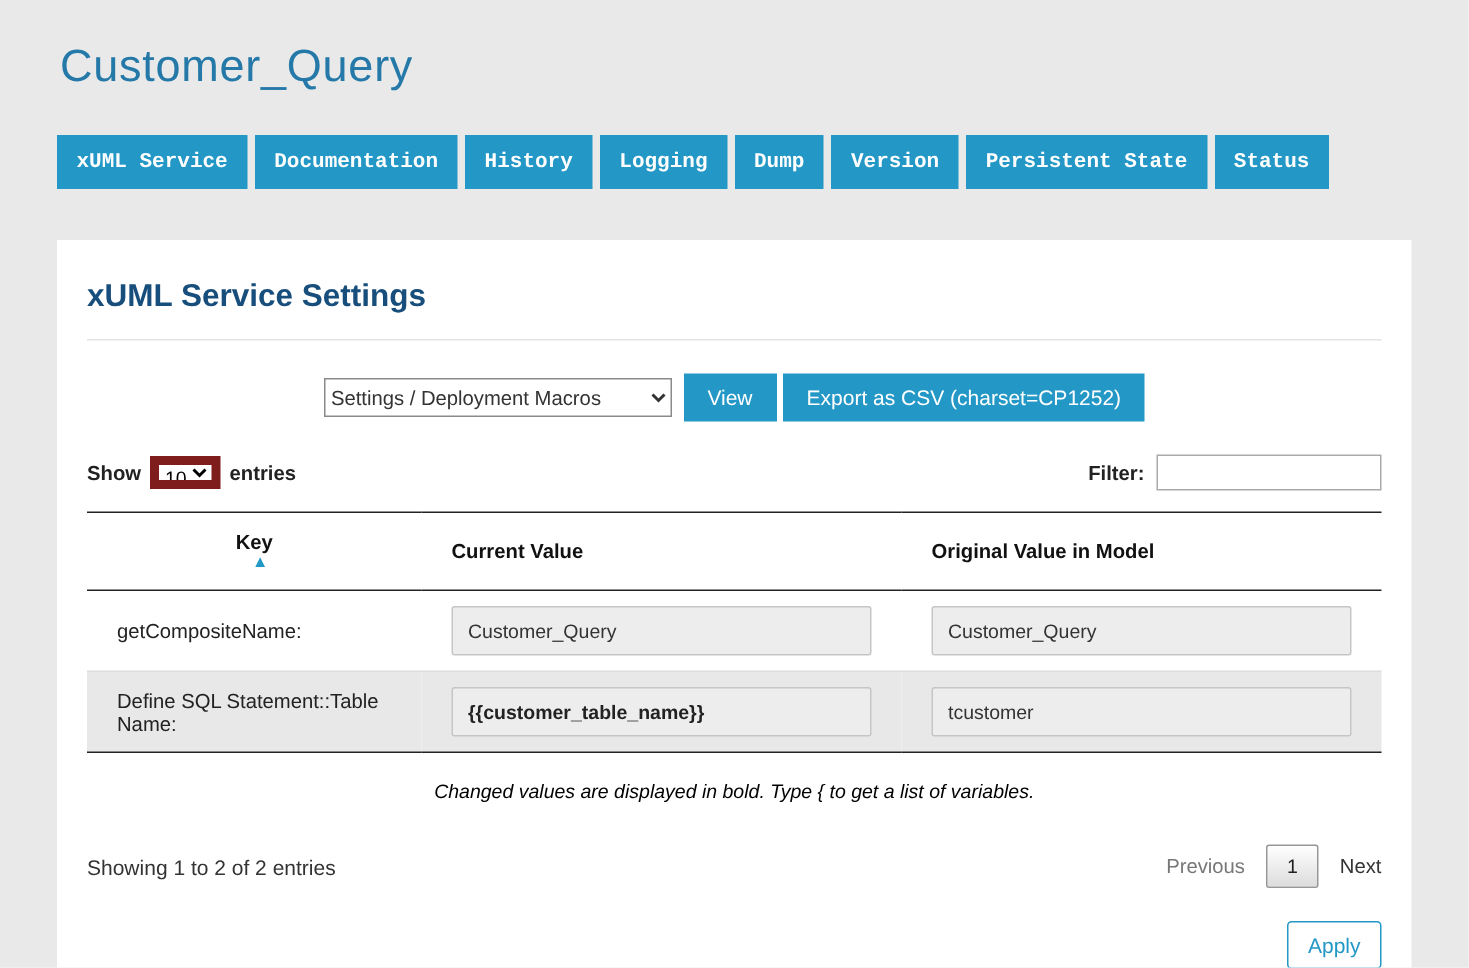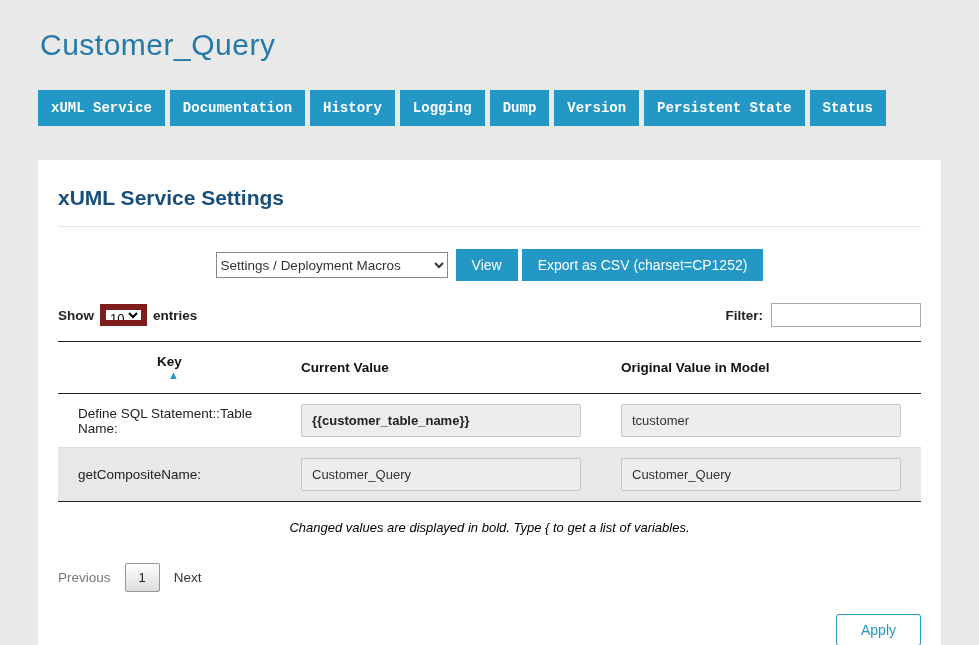--- a/index.html
+++ b/index.html
@@ -173,21 +173,21 @@
     font-family: "Liberation Sans", sans-serif;
   }
   .apply-row { text-align: right; }
   .apply-btn {
     background: #ffffff;
     color: #2397c5;
     border: 1px solid #2397c5;
     border-radius: 3px;
     font-family: "Liberation Sans", sans-serif;
     font-size: 14px;
-    padding: 7px 24px;
+    padding: 7px 13px;
     cursor: pointer;
   }
 </style>
 </head>
 <body>
 
 <div class="page">
 
   <h1 class="page-title">Customer_Query</h1>
 
@@ -236,43 +236,44 @@
               <span>Key</span>
               <span class="sort-arrow">▲</span>
             </span>
           </th>
           <th class="col-current">Current Value</th>
           <th class="col-original">Original Value in Model</th>
         </tr>
       </thead>
       <tbody>
         <tr>
-          <td>Define SQL Statement::Table Name:</td>
-          <td>
-            <input type="text" class="cell-input bold" value="{{customer_table_name}}" style="">
-          </td>
-          <td>
-            <input type="text" class="cell-input" value="tcustomer" style="">
+          <td>getCompositeName:</td>
+          <td>
+            <input type="text" class="cell-input" value="Customer_Query" style="">
+          </td>
+          <td>
+            <input type="text" class="cell-input" value="Customer_Query" style="">
           </td>
         </tr>
         <tr>
-          <td>getCompositeName:</td>
-          <td>
-            <input type="text" class="cell-input" value="Customer_Query" style="">
-          </td>
-          <td>
-            <input type="text" class="cell-input" value="Customer_Query" style="">
+          <td>Define SQL Statement::Table Name:</td>
+          <td>
+            <input type="text" class="cell-input bold" value="{{customer_table_name}}" style="">
+          </td>
+          <td>
+            <input type="text" class="cell-input" value="tcustomer" style="">
           </td>
         </tr>
       </tbody>
     </table>
 
     <div class="note">Changed values are displayed in bold. Type { to get a list of variables.</div>
 
     <div class="table-footer">
+      <div class="showing-text">Showing 1 to 2 of 2 entries</div>
       <div class="pagination">
         <span class="page-prev">Previous</span>
         <button class="page-number">1</button>
         <span class="page-next">Next</span>
       </div>
     </div>
 
     <div class="apply-row">
       <button class="apply-btn">Apply</button>
     </div>

